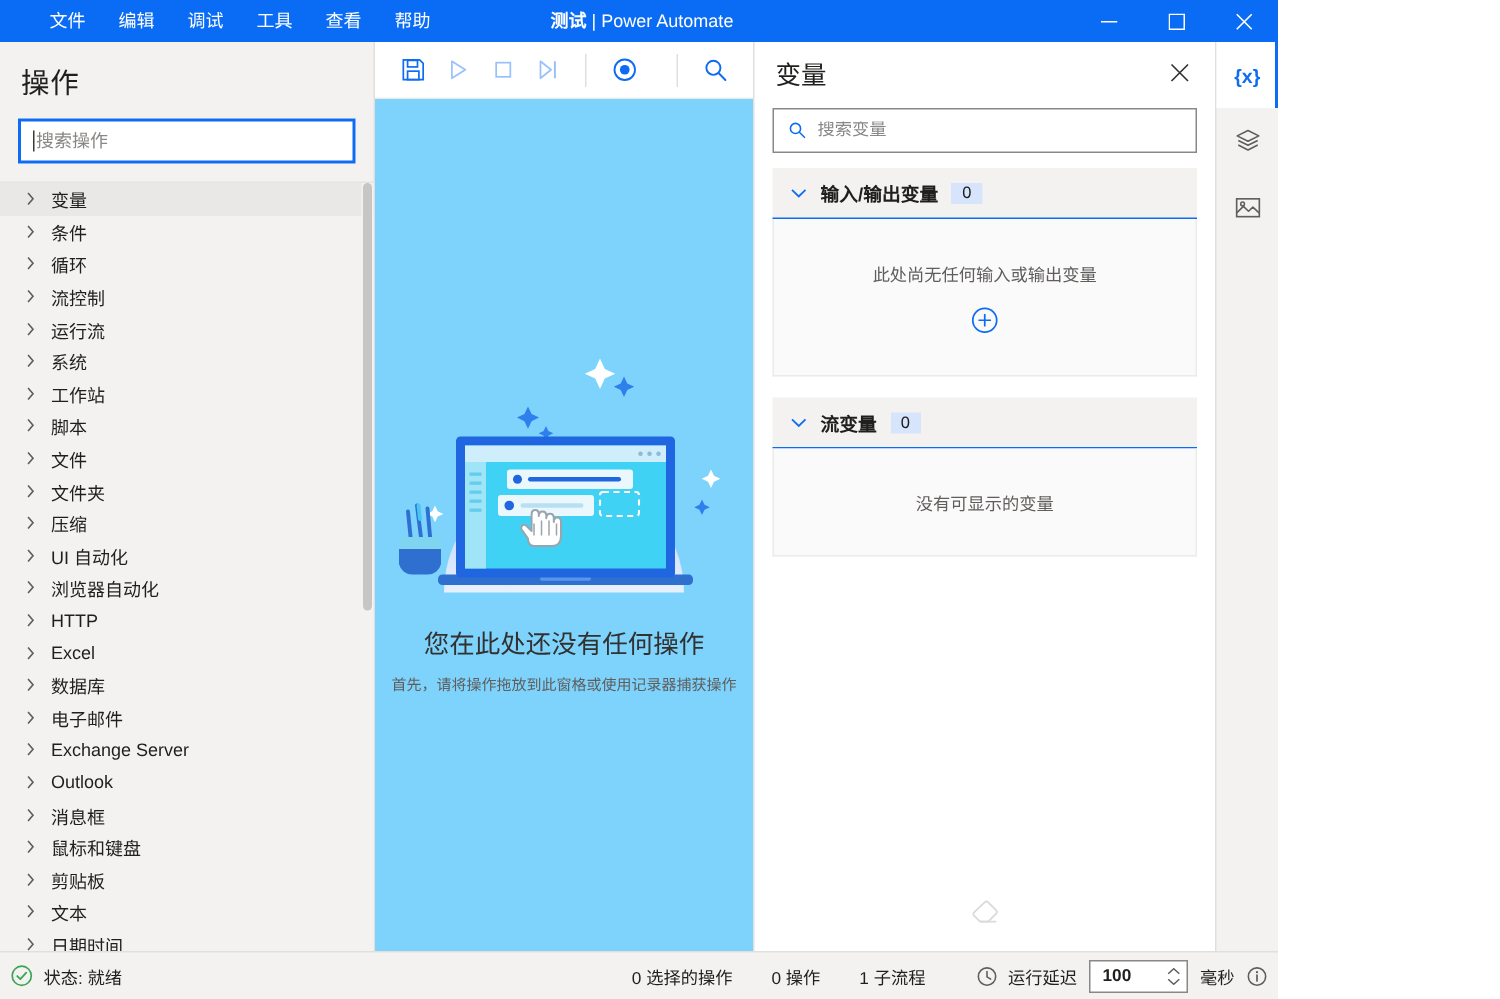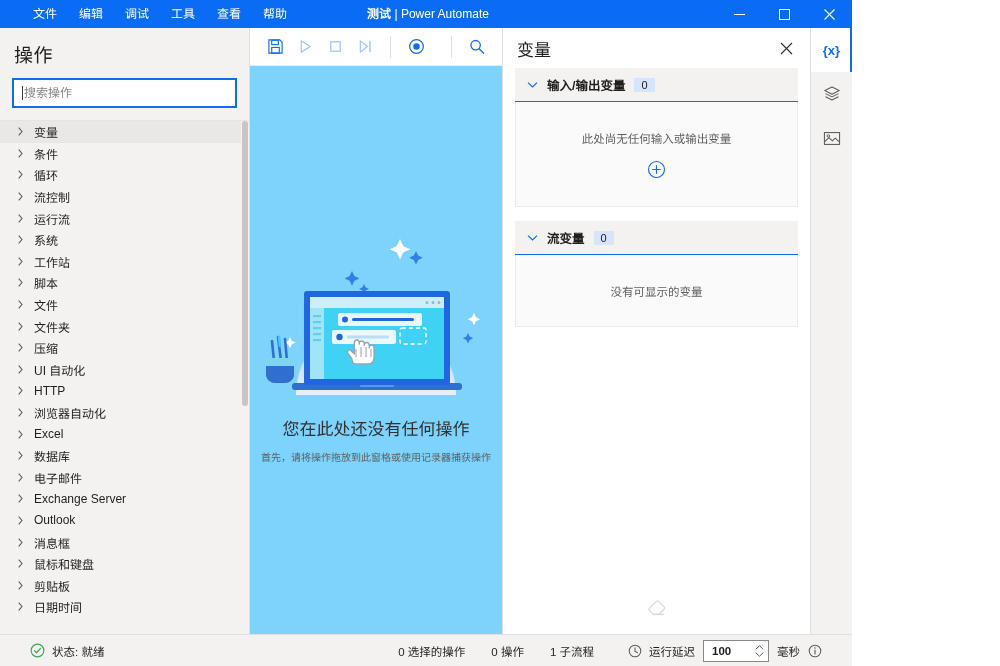--- a/index.html
+++ b/index.html
@@ -180,21 +180,21 @@
   }
   .rail-btn.active { background: #ffffff; color: #0d6cf2; }
   .rail-btn.active::after {
     content: ""; position: absolute; right: 0; top: 0; bottom: 0; width: 2px; background: #0d6cf2;
   }
   .rail-btn .vx { font-size: 13px; font-weight: 600; }
 
   
   .statusbar {
     height: 32px; flex: 0 0 32px; background: #f3f2f1; border-top: 1px solid #e1dfdd;
-    display: flex; align-items: center; padding: 0 30px; font-size: 11.5px; color: #201f1e;
+    display: flex; align-items: center; padding: 0 7px; font-size: 11.5px; color: #201f1e;
   }
   .status-left { display: flex; align-items: center; gap: 7px; }
   .status-mid { display: flex; align-items: center; gap: 26px; margin-left: auto; }
   .status-right { display: flex; align-items: center; gap: 8px; margin-left: 34px; }
   .delay-label { display: flex; align-items: center; gap: 7px; }
   .spinner {
     width: 66px; height: 22px; border: 1px solid #8a8886; background: #ffffff;
     display: flex; align-items: center; padding: 0 4px 0 8px;
   }
   .spinner input {
@@ -349,36 +349,36 @@
               </svg>
             </span>
           <span>UI 自动化</span>
         </div>
         <div class="act-row">
           <span class="chev">
               <svg width="5" height="9" viewBox="0 0 5 9">
                 <path d="M0.7 0.7 L4 4.5 L0.7 8.3" fill="none" stroke="#605e5c" stroke-width="1.1"></path>
               </svg>
             </span>
+          <span>浏览器自动化</span>
+        </div>
+        <div class="act-row">
+          <span class="chev">
+              <svg width="5" height="9" viewBox="0 0 5 9">
+                <path d="M0.7 0.7 L4 4.5 L0.7 8.3" fill="none" stroke="#605e5c" stroke-width="1.1"></path>
+              </svg>
+            </span>
           <span>HTTP</span>
         </div>
         <div class="act-row">
           <span class="chev">
               <svg width="5" height="9" viewBox="0 0 5 9">
                 <path d="M0.7 0.7 L4 4.5 L0.7 8.3" fill="none" stroke="#605e5c" stroke-width="1.1"></path>
               </svg>
             </span>
-          <span>浏览器自动化</span>
-        </div>
-        <div class="act-row">
-          <span class="chev">
-              <svg width="5" height="9" viewBox="0 0 5 9">
-                <path d="M0.7 0.7 L4 4.5 L0.7 8.3" fill="none" stroke="#605e5c" stroke-width="1.1"></path>
-              </svg>
-            </span>
           <span>Excel</span>
         </div>
         <div class="act-row">
           <span class="chev">
               <svg width="5" height="9" viewBox="0 0 5 9">
                 <path d="M0.7 0.7 L4 4.5 L0.7 8.3" fill="none" stroke="#605e5c" stroke-width="1.1"></path>
               </svg>
             </span>
           <span>数据库</span>
         </div>
@@ -422,20 +422,28 @@
             </span>
           <span>鼠标和键盘</span>
         </div>
         <div class="act-row">
           <span class="chev">
               <svg width="5" height="9" viewBox="0 0 5 9">
                 <path d="M0.7 0.7 L4 4.5 L0.7 8.3" fill="none" stroke="#605e5c" stroke-width="1.1"></path>
               </svg>
             </span>
           <span>剪贴板</span>
+        </div>
+        <div class="act-row">
+          <span class="chev">
+              <svg width="5" height="9" viewBox="0 0 5 9">
+                <path d="M0.7 0.7 L4 4.5 L0.7 8.3" fill="none" stroke="#605e5c" stroke-width="1.1"></path>
+              </svg>
+            </span>
+          <span>文本</span>
         </div>
         <div class="act-row">
           <span class="chev">
               <svg width="5" height="9" viewBox="0 0 5 9">
                 <path d="M0.7 0.7 L4 4.5 L0.7 8.3" fill="none" stroke="#605e5c" stroke-width="1.1"></path>
               </svg>
             </span>
           <span>日期时间</span>
         </div>
         <div class="scrollbar-track">
@@ -558,20 +566,29 @@
 
     <div class="vars-pane">
       <div class="vars-head">
         <div class="vars-title">变量</div>
         <div class="vars-close">
           <svg width="13" height="13" viewBox="0 0 13 13">
             <path d="M1 1 L12 12 M12 1 L1 12" stroke="#323130" stroke-width="1.1" fill="none"></path>
           </svg>
         </div>
       </div>
+      <div class="vars-search-wrap">
+        <div class="vars-search">
+          <svg width="14" height="14" viewBox="0 0 16 16">
+            <circle cx="6.6" cy="6.3" r="4.2" fill="none" stroke="#0d6cf2" stroke-width="1.3"></circle>
+            <path d="M9.8 9.4 L14 13.6" stroke="#0d6cf2" stroke-width="1.3" fill="none" stroke-linecap="round"></path>
+          </svg>
+          <input type="text" placeholder="搜索变量" style="">
+        </div>
+      </div>
 
       <div class="var-section">
         <div class="var-sec-head">
           <svg width="11" height="8" viewBox="0 0 11 8">
             <path d="M1 1.6 L5.5 6 L10 1.6" fill="none" stroke="#0d6cf2" stroke-width="1.2"></path>
           </svg>
           <span class="var-sec-title">输入/输出变量</span>
           <span class="var-count">0</span>
         </div>
         <div class="var-sec-body io">

